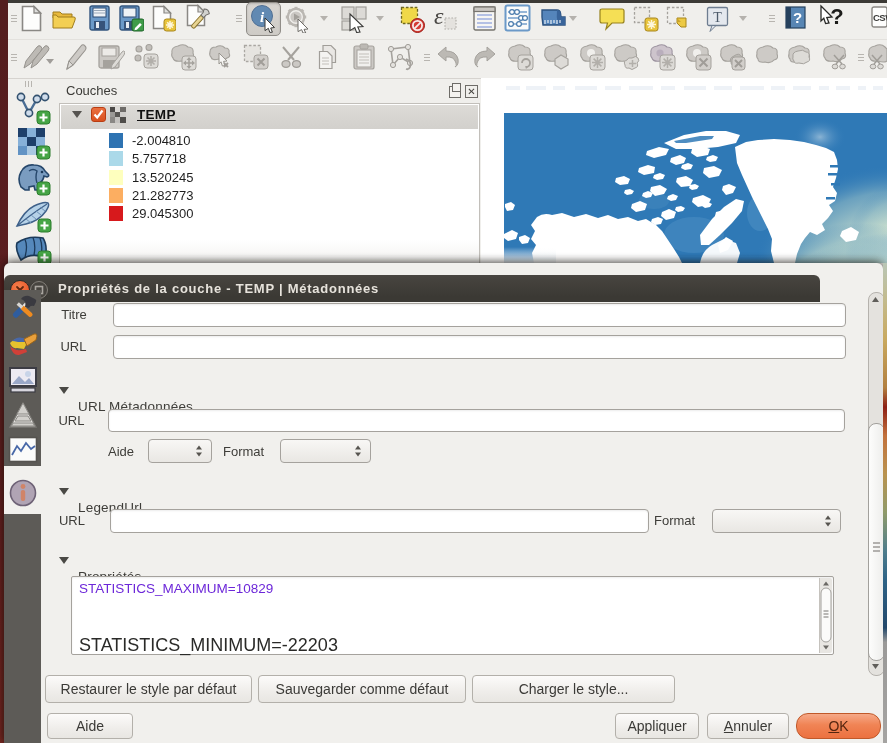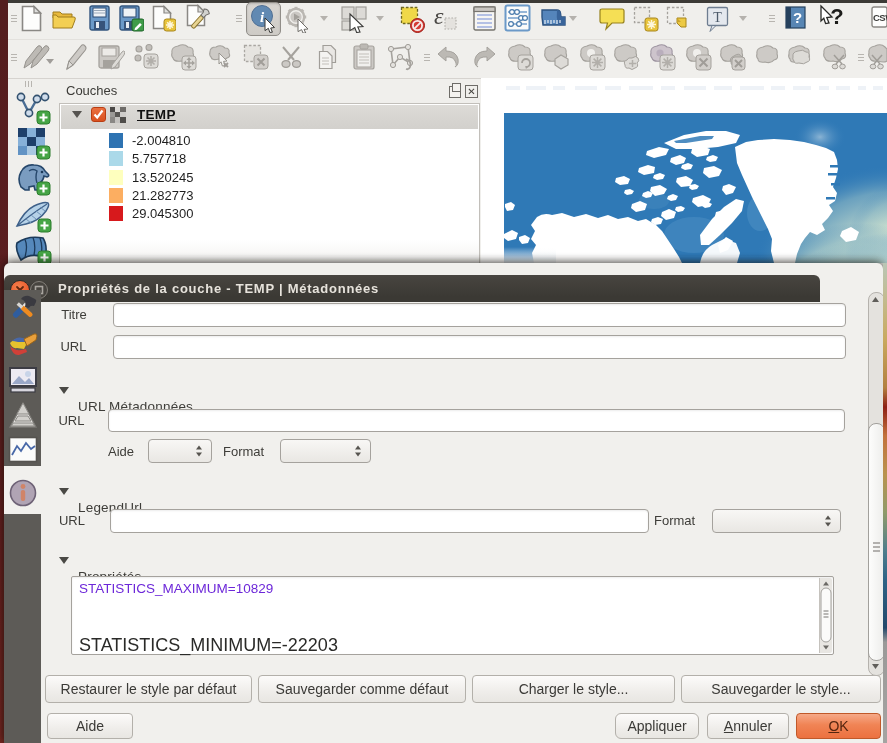--- a/index.html
+++ b/index.html
@@ -760,26 +760,25 @@
               <line x1="3.5" y1="39" x2="8.5" y2="39"></line>
             </g>
           <path d="M6 71.5 L3 67.5 L9 67.5 Z" fill="#6b6965"></path>
         </svg>
       </div>
     </div>
 
     <div class="btn" style="left:254px;top:412px;width:206px;height:26px;line-height:26px;">Sauvegarder comme défaut</div>
     <div class="btn" style="left:41px;top:412px;width:205px;height:26px;line-height:26px;">Restaurer le style par défaut</div>
     <div class="btn" style="left:468px;top:412px;width:201px;height:26px;line-height:26px;">Charger le style...</div>
-    <div class="btn" style="left:677px;top:412px;width:198px;height:26px;line-height:26px;">Sauvegarder le style...</div>
 
     <div class="btn" style="left:43px;top:450px;width:84px;height:24px;line-height:24px;">Aide</div>
-    <div class="btn" style="left:611px;top:450px;width:82px;height:24px;line-height:24px;border-radius:6px;">Appliquer</div>
+    <div class="btn" style="left:611px;top:450px;width:82px;height:24px;line-height:24px;">Appliquer</div>
     <div class="btn" style="left:703px;top:450px;width:80px;height:24px;line-height:24px;"><span style="text-decoration:underline;">A</span>nnuler</div>
-    <div class="btn" id="okbtn" style="left:792px;top:450px;width:83px;height:24px;line-height:24px;"><span style="text-decoration:underline;">O</span>K</div>
+    <div class="btn" id="okbtn" style="left:792px;top:450px;width:83px;height:24px;line-height:24px;border-radius:12px;"><span style="text-decoration:underline;">O</span>K</div>
 
     <div id="dsb"></div>
     <svg style="position:absolute;left:864px;top:31px;" width="15" height="10" viewBox="0 0 15 10">
         <path d="M7.5 3 L11 8 L4 8 Z" fill="#605e5a"></path>
       </svg>
     <div id="dsbthumb">
       <svg width="15" height="236" viewBox="0 0 15 236">
           <g stroke="#8e8c88" stroke-width="1.3">
             <line x1="4" y1="119" x2="11" y2="119"></line>
             <line x1="4" y1="123" x2="11" y2="123"></line>

